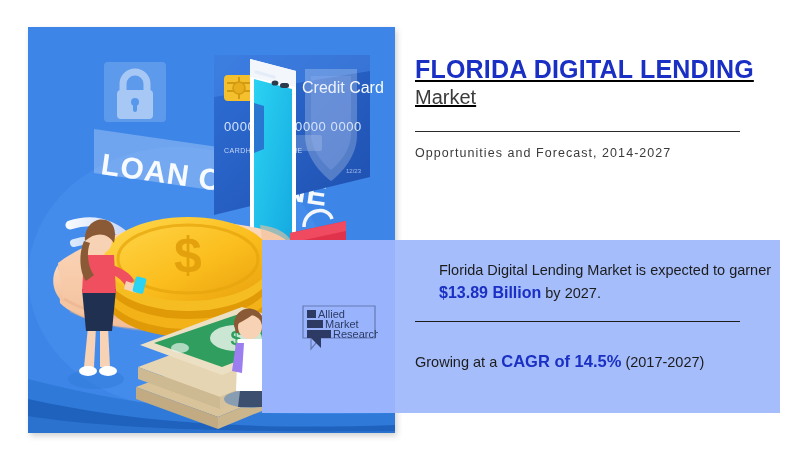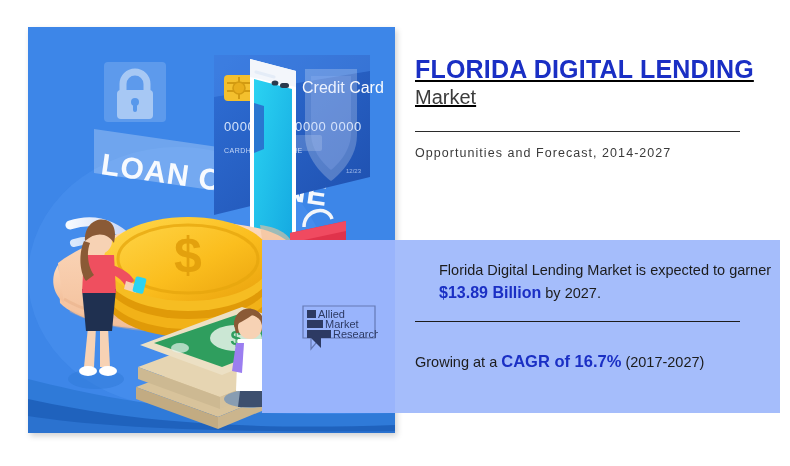--- a/index.html
+++ b/index.html
@@ -313,15 +313,15 @@
   </div>
 
   <div class="rule-top"></div>
 
   <div class="subtitle">Opportunities and Forecast, 2014-2027</div>
 
   <div class="stat1"><span>Florida Digital Lending Market is expected to garner </span><b>$13.89 Billion</b><span> by 2027.</span></div>
 
   <div class="rule-mid"></div>
 
-  <div class="stat2"><span>Growing at a </span><b>CAGR of 16.7%</b><span> (2017-2027)</span></div>
+  <div class="stat2"><span>Growing at a </span><b>CAGR of 14.5%</b><span> (2017-2027)</span></div>
 
 </div>
 
 </body></html>

